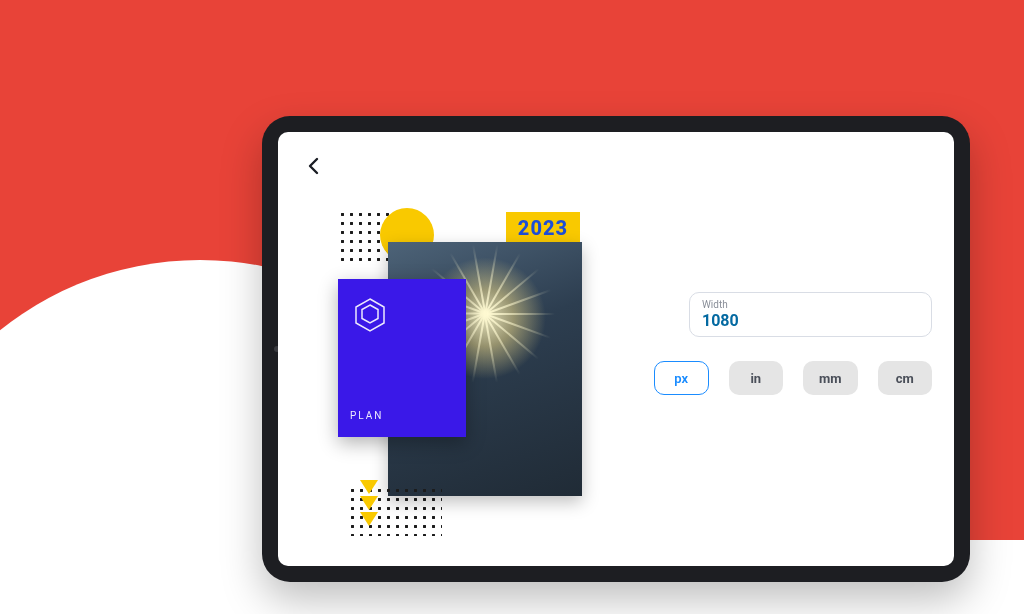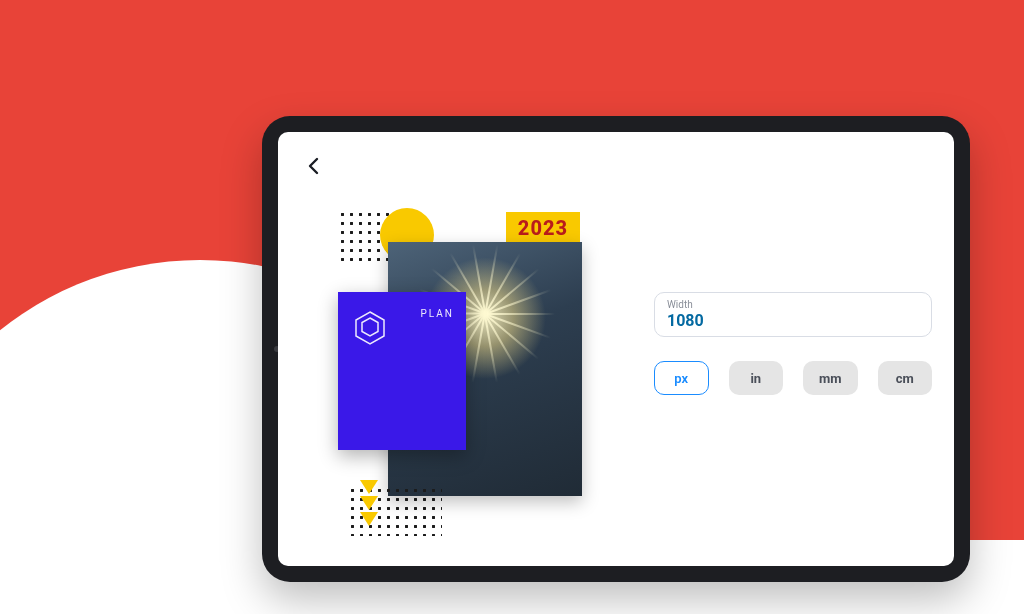--- a/index.html
+++ b/index.html
@@ -92,21 +92,21 @@
       position: absolute;
       left: 56px; top: 4px;
       width: 54px; height: 54px;
       background: #f9c900;
       border-radius: 50%;
     }
     .year-badge {
       position: absolute;
       right: 12px; top: 8px;
       background: #f9c900;
-      color: #b91c1c;
+      color: #1d4ed8;
       font-weight: 800;
       font-size: 20px;
       padding: 4px 12px;
       letter-spacing: 1px;
     }
     .photo {
       position: absolute;
       left: 64px; top: 38px;
       width: 194px; height: 254px;
       background:
@@ -122,27 +122,28 @@
     }
     .spark span {
       position: absolute;
       left: 0; top: 0;
       width: 70px; height: 1.5px;
       background: linear-gradient(90deg, rgba(255,250,210,0.95), rgba(255,220,120,0));
       transform-origin: left center;
     }
     .blue-card {
       position: absolute;
-      left: 14px; top: 88px;
+      left: 14px; top: 75px;
       width: 128px; height: 158px;
       background: #3a18e8;
       box-shadow: 0 6px 18px rgba(0,0,0,0.3);
       color: #fff;
       padding: 16px 12px;
       display: flex;
+      flex-direction: column;
       justify-content: space-between;
     }
     .blue-card svg { stroke: #fff; fill: none; stroke-width: 1.5; opacity: 0.9; }
     .blue-card .plan {
       font-size: 10px;
       letter-spacing: 2px;
       opacity: 0.9;
     }
     .dots-bl {
       position: absolute;
@@ -167,20 +168,21 @@
     .controls {
       position: absolute;
       left: 376px;
       top: 160px;
       width: 278px;
     }
     .dim-row {
       display: flex;
       gap: 14px;
       margin-bottom: 24px;
+      margin-left: 35px;
     }
     .dim-box {
       flex: 1;
       border: 1.5px solid #d9dde5;
       border-radius: 10px;
       padding: 6px 12px 6px 12px;
     }
     .dim-label {
       font-size: 10px;
       color: #8a8f99;

